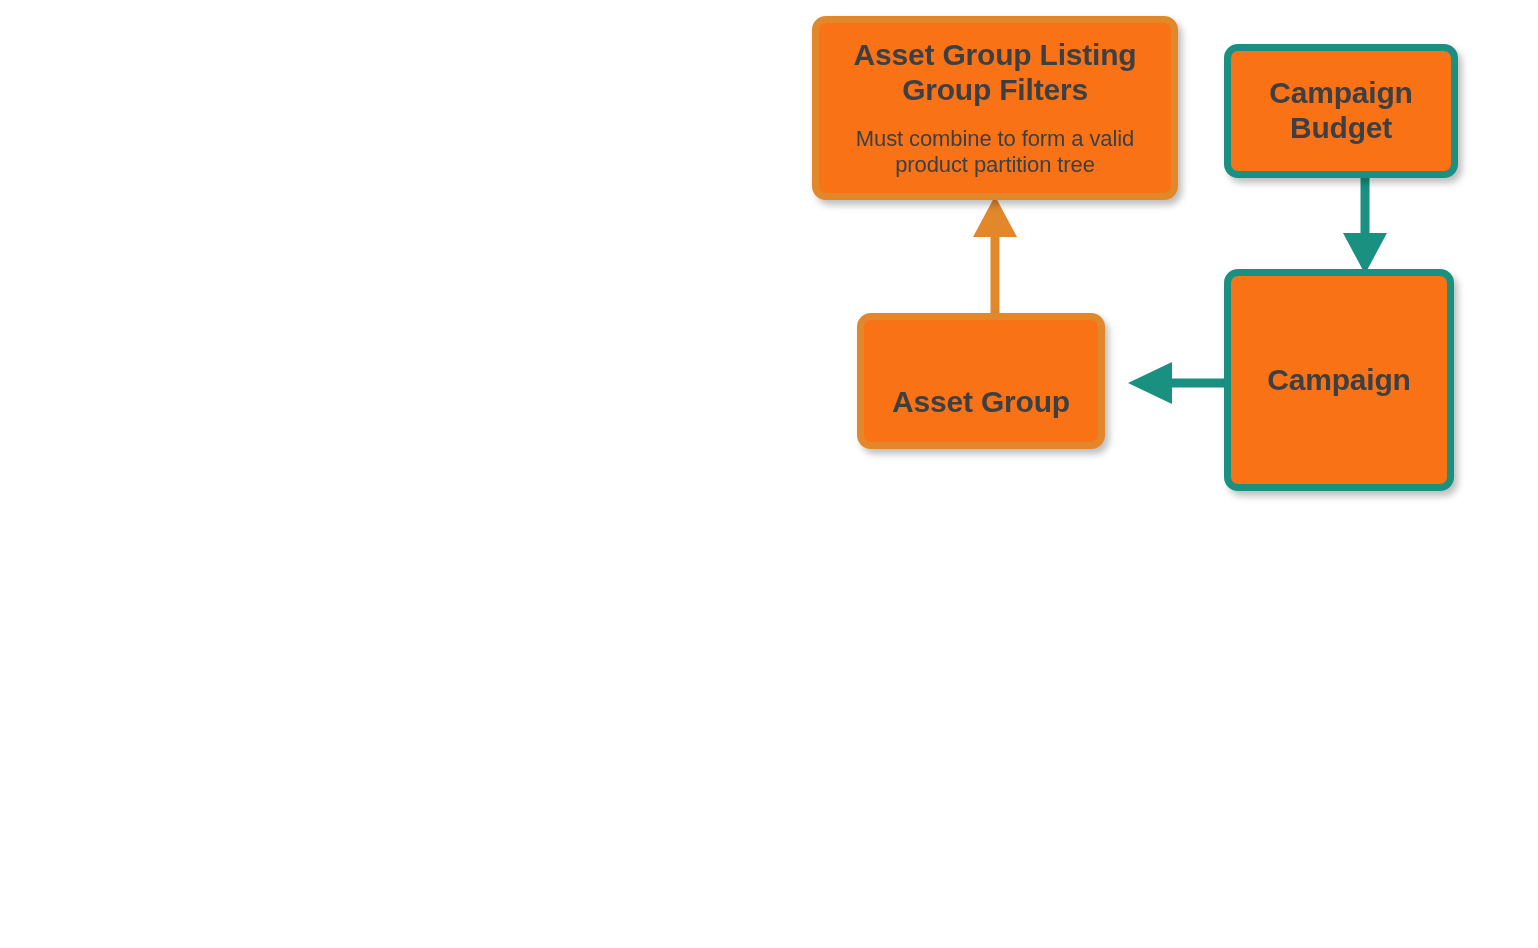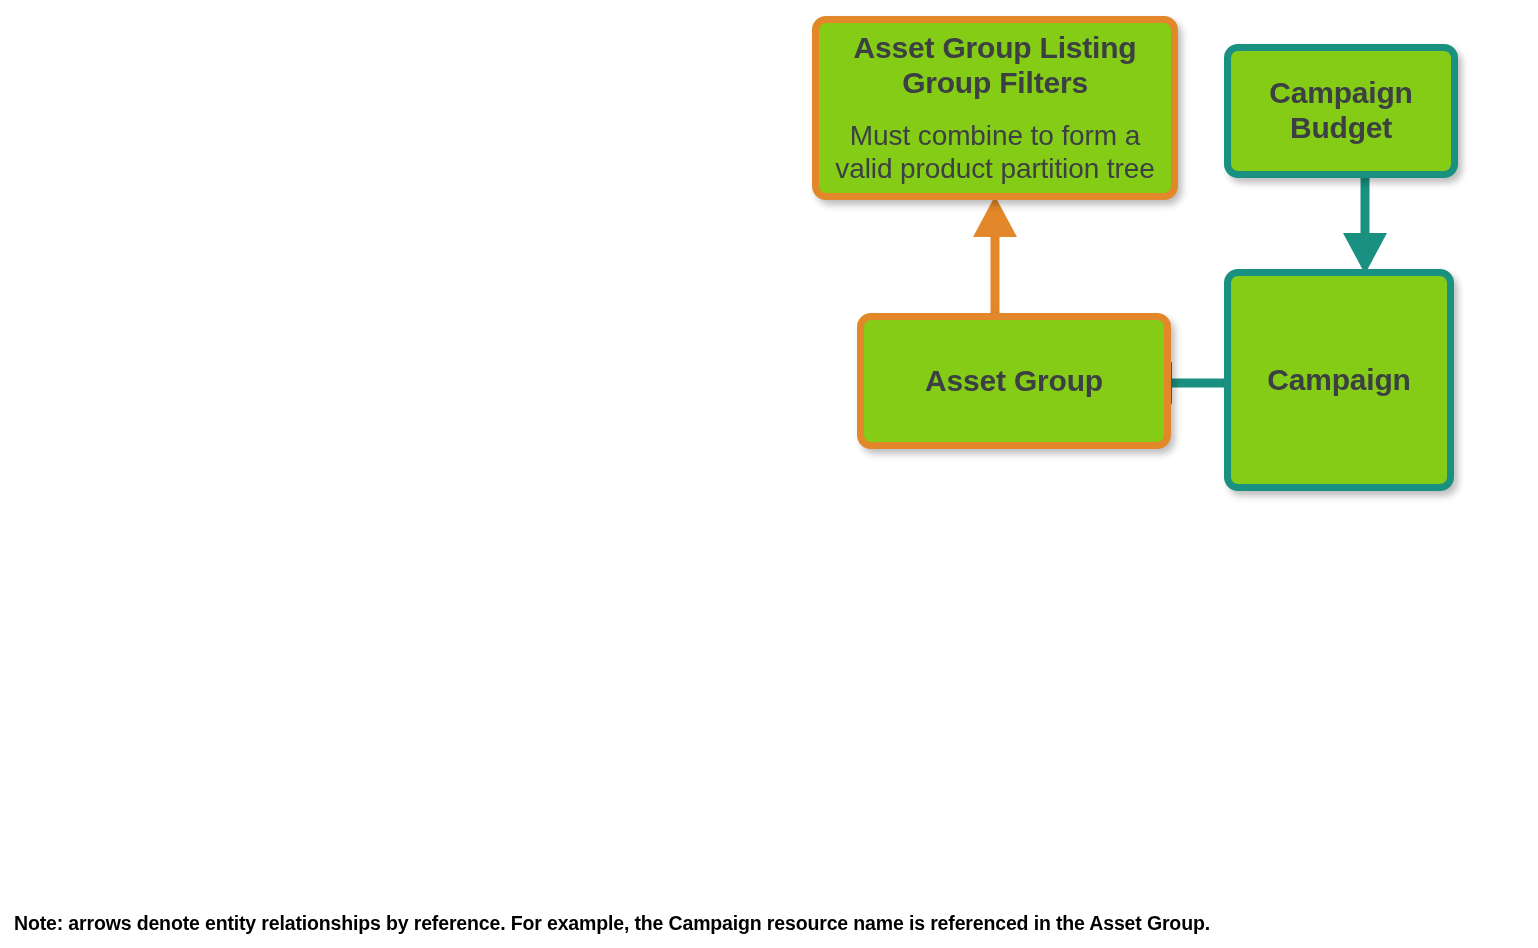--- a/index.html
+++ b/index.html
@@ -16,21 +16,21 @@
     width: 1538px;
     height: 948px;
     background: #ffffff;
     overflow: hidden;
   }
 
   
   .node {
     position: absolute;
     box-sizing: border-box;
-    background: #84cc16;
+    background: #f97316;
     border-radius: 14px;
     border-style: solid;
     border-width: 7px;
     display: flex;
     flex-direction: column;
     align-items: center;
     justify-content: center;
     text-align: center;
     box-shadow: 4px 5px 7px rgba(0,0,0,0.26);
     padding: 22px 14px;
@@ -40,37 +40,37 @@
   .node.teal   { border-color: #1A9080; }
 
   .node-title {
     font-size: 30px;
     font-weight: bold;
     color: #3c4043;
     line-height: 1.16;
     letter-spacing: -0.2px;
   }
   .node-subtitle {
-    font-size: 28px;
+    font-size: 22px;
     font-weight: normal;
     color: #3c4043;
     line-height: 1.18;
     margin-top: 18px;
     letter-spacing: -0.1px;
   }
 
   
   #node-listing-group-filters {
     left: 812px;  top: 16px;  width: 366px;  height: 184px;
   }
   #node-campaign-budget {
     left: 1224px; top: 44px;  width: 234px;  height: 134px;
   }
   #node-asset-group {
-    left: 857px;  top: 313px; width: 314px;  height: 136px;
+    left: 857px;  top: 313px; width: 248px;  height: 136px; justify-content: flex-end;
   }
   #node-campaign {
     left: 1224px; top: 269px; width: 230px;  height: 222px;
   }
 
   
   .edge {
     position: absolute;
     z-index: 1;
   }
@@ -128,15 +128,14 @@
   </div>
 
   <div class="node orange" id="node-asset-group">
     <div class="node-title">Asset Group</div>
   </div>
 
   <div class="node teal" id="node-campaign">
     <div class="node-title">Campaign</div>
   </div>
 
-  <div id="note">Note: arrows denote entity relationships by reference. For example, the Campaign resource name is referenced in the Asset Group.</div>
 
 </div>
 
 </body></html>

